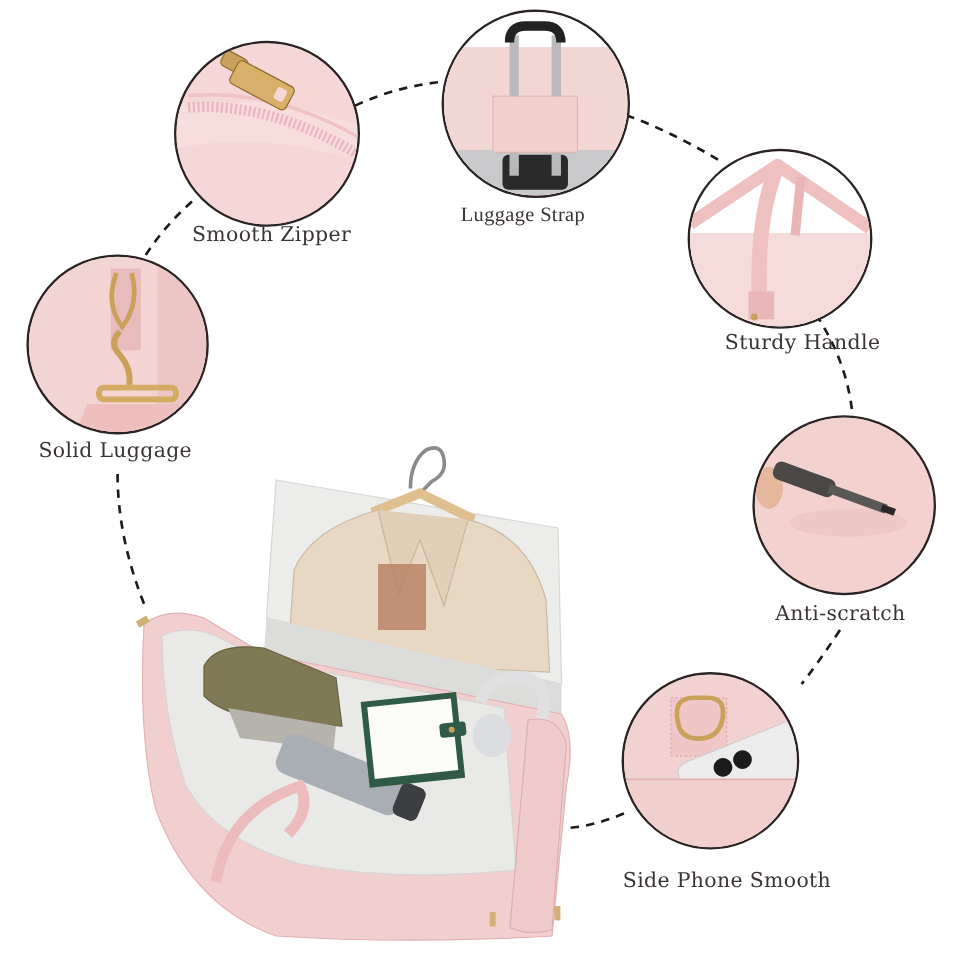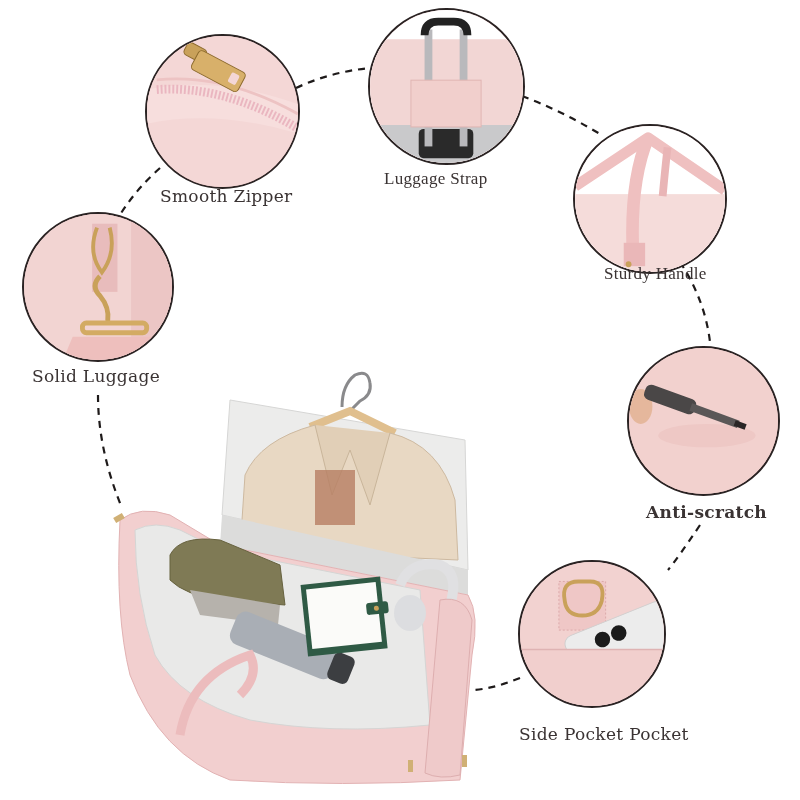--- a/index.html
+++ b/index.html
@@ -74,21 +74,21 @@
       <svg viewBox="0 0 154 150">
         <rect width="154" height="150" fill="#ffffff"></rect>
         <rect x="0" y="70" width="154" height="80" fill="#f5dcda"></rect>
         <path d="M0 62 L75 12 L154 66" stroke="#efc0c0" stroke-width="11" fill="none" stroke-linejoin="round"></path>
         <path d="M75 12 Q55 60 60 140" stroke="#efc0c0" stroke-width="13" fill="none"></path>
         <path d="M95 22 Q92 50 90 72" stroke="#e9b5b6" stroke-width="8" fill="none"></path>
         <rect x="50" y="120" width="22" height="24" fill="#eab7b8"></rect>
         <circle cx="55" cy="142" r="3" fill="#c9a15a"></circle>
       </svg>
     </div>
-    <div class="label" style="left:604px; top:264px;font-family:Liberation Serif, serif;">Sturdy Handle</div>
+    <div class="label" style="left:604px; top:276px;">Sturdy Handle</div>
   </div>
 
   <div class="callout">
     <div class="circle" style="left:22px; top:212px; width:152px; height:150px;">
       <svg viewBox="0 0 152 150">
         <rect width="152" height="150" fill="#f2d4d2"></rect>
         <rect x="110" y="0" width="42" height="150" fill="#ecc6c5"></rect>
         <rect x="70" y="10" width="26" height="70" fill="#e8bcbc"></rect>
         <path d="M75 14 Q65 40 80 60 Q95 40 88 14" stroke="#c9a15a" stroke-width="4" fill="none"></path>
         <path d="M78 64 Q68 74 78 84 Q88 96 86 110" stroke="#c9a15a" stroke-width="5" fill="none"></path>
@@ -105,39 +105,39 @@
         <rect width="153" height="150" fill="#f2d1ce"></rect>
         <ellipse cx="80" cy="90" rx="50" ry="12" fill="#eec8c5"></ellipse>
         <ellipse cx="12" cy="60" rx="12" ry="18" fill="#e5b79c"></ellipse>
         <g transform="rotate(20 60 70)">
           <rect x="10" y="52" width="55" height="16" rx="6" fill="#4a4747"></rect>
           <rect x="60" y="56" width="52" height="8" fill="#5a5757"></rect>
           <rect x="108" y="57" width="12" height="6" fill="#2a2626"></rect>
         </g>
       </svg>
     </div>
-    <div class="label" style="left:646px; top:502px;font-weight:bold;">Anti-scratch</div>
+    <div class="label" style="left:646px; top:502px;">Anti-scratch</div>
   </div>
 
   <div class="callout">
     <div class="circle" style="left:518px; top:560px; width:148px; height:148px;">
       <svg viewBox="0 0 148 148">
         <rect width="148" height="148" fill="#f2d2d0"></rect>
         <rect x="40" y="20" width="48" height="50" fill="#efc7c6" stroke="#dba9aa" stroke-dasharray="2 2"></rect>
         <path d="M46 40 Q42 20 60 20 L72 20 Q88 20 84 40 Q80 55 64 55 Q48 55 46 40 Z" fill="none" stroke="#c9a15a" stroke-width="4"></path>
         <g transform="rotate(-22 100 80)">
           <rect x="48" y="58" width="110" height="50" rx="9" fill="#ececec" stroke="#cfcfcf"></rect>
           <circle cx="86" cy="74" r="8" fill="#1b1b1b"></circle>
           <circle cx="104" cy="74" r="8" fill="#1b1b1b"></circle>
         </g>
         <rect x="0" y="90" width="148" height="58" fill="#f1cfcd"></rect>
         <line x1="0" y1="90" x2="148" y2="90" stroke="#dfb3b3" stroke-width="1.5"></line>
       </svg>
     </div>
-    <div class="label" style="left:519px; top:724px;">Side Pocket Pocket</div>
+    <div class="label" style="left:519px; top:724px;">Side Phone Smooth</div>
   </div>
 
   <svg class="main-bag" viewBox="0 0 370 435">
 
     <path d="M232 52 Q232 30 245 20 Q258 14 260 28 Q262 40 250 46 L240 56" stroke="#8a8a8c" stroke-width="3" fill="none"></path>
 
     <polygon points="120,45 355,85 358,215 112,160" fill="#ececeb" stroke="#d6d6d5"></polygon>
 
     <path d="M200 72 L240 56 L285 78" stroke="#e0bf8e" stroke-width="8" fill="none"></path>
 

